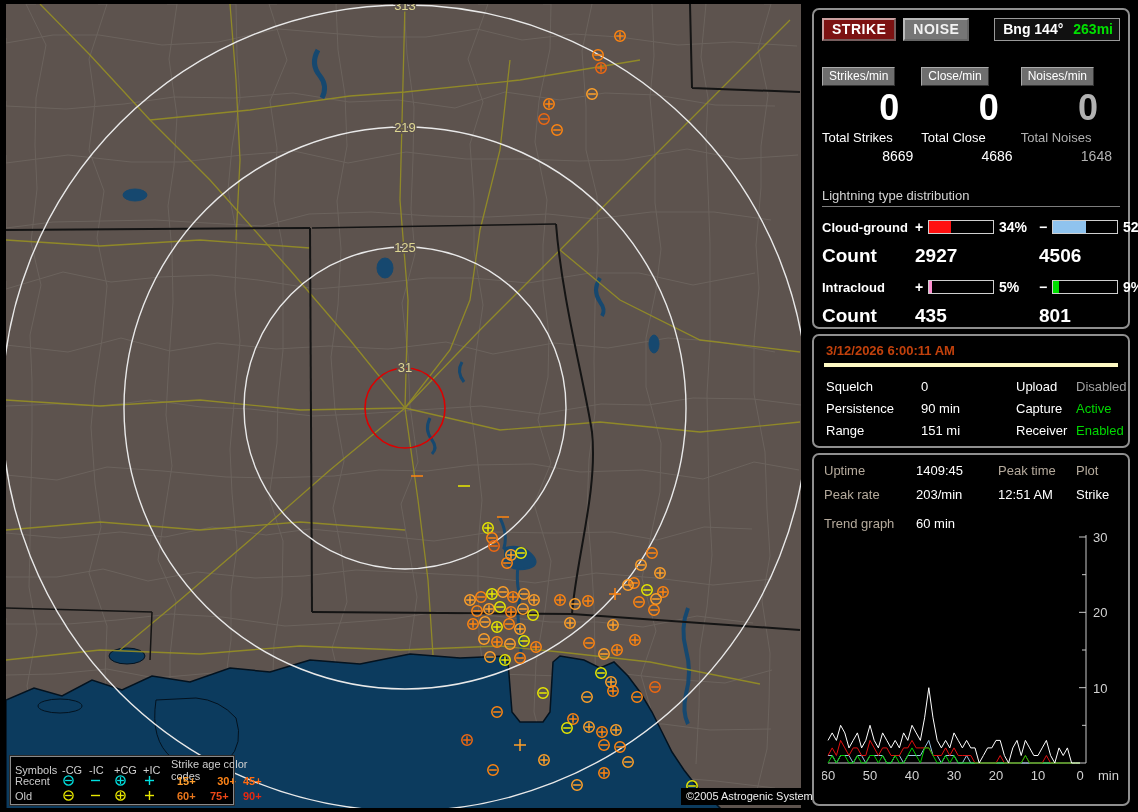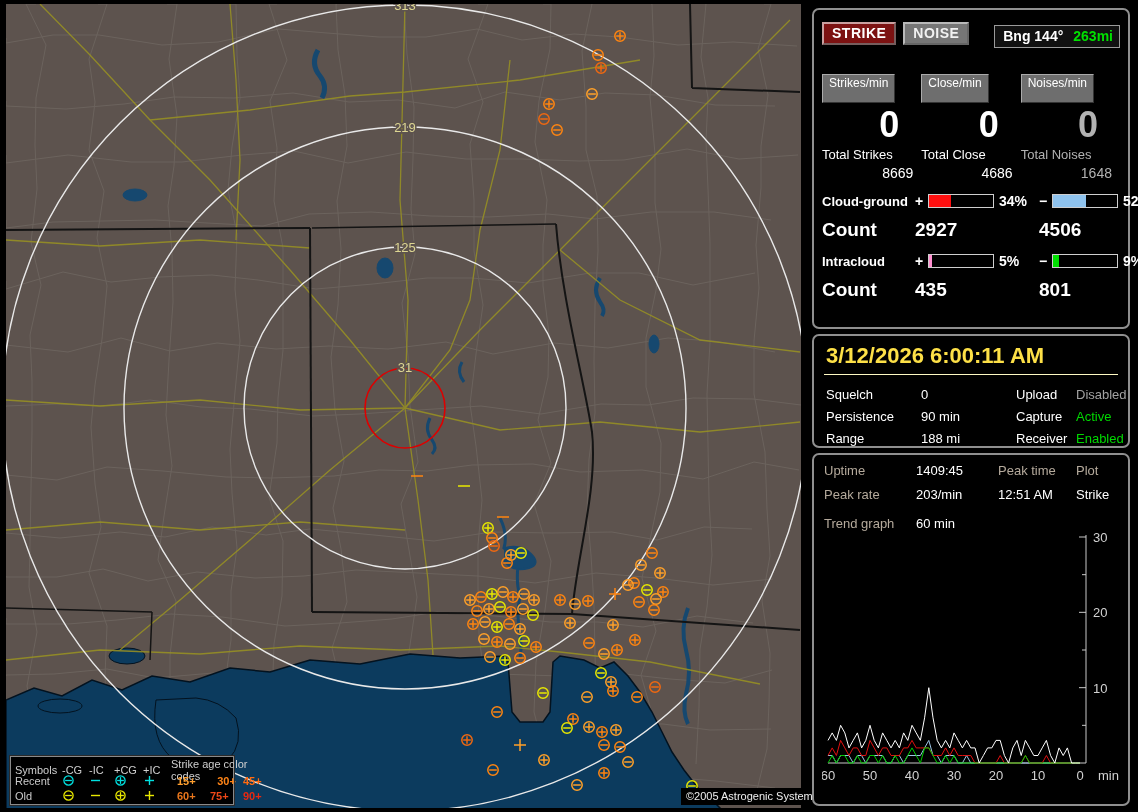--- a/index.html
+++ b/index.html
@@ -21,40 +21,40 @@
   #box1{top:8px;height:321px;padding:8px 8px 0 8px;}
   #box2{top:334px;height:114px;padding:5px 10px;}
   #box3{top:453px;height:353px;padding:8px 6px 0 8px;}
   
   .toprow{display:flex;align-items:center;}
   .btn{font-weight:bold;font-size:14px;padding:1px 8px 2px 8px;margin-right:7px;
        border:2px outset #b9b9b9;letter-spacing:.5px;cursor:pointer;}
   #strike-btn{background:#7c1212;color:#fff;border-color:#caa0a0;}
   #noise-btn{background:#767676;color:#f2f2f2;}
   #bng-box{margin-left:auto;background:#111;border:1px solid #9a9a9a;font-weight:bold;font-size:14px;
-       padding:2px 6px 3px 8px;display:flex;gap:10px;margin-top:7px;}
+       padding:2px 6px 3px 8px;display:flex;gap:10px;}
   #bng-box .mi{color:#00e000;}
   .cols{display:flex;margin-top:26px;}
   .col{width:104px;display:flex;flex-direction:column;}
-  .chip{align-self:flex-start;background:#6e6e6e;color:#fff;font-size:12px;padding:1px 6px 12px 6px;
+  .chip{align-self:flex-start;background:#6e6e6e;color:#fff;font-size:12px;padding:1px 6px 2px 6px;
         border-top:1px solid #ababab;border-left:1px solid #ababab;border-right:1px solid #343434;border-bottom:1px solid #343434;}
   .bigzero{font-size:36px;font-weight:bold;text-align:right;padding-right:22px;line-height:40px;margin-top:2px;}
   .tlabel{font-size:13px;margin-top:2px;}
   .tval{font-size:14px;text-align:right;padding-right:8px;margin-top:3px;}
   .dim{color:#b2b2b2;}
   #dist-title{color:#d4d4d4;font-size:13px;border-bottom:1px solid #7d7d7d;padding-bottom:3px;margin-top:24px;}
   .drow{display:grid;grid-template-columns:93px 13px 66px 45px 13px 66px auto;align-items:center;margin-top:12px;font-size:13px;}
   .drow .lbl{font-weight:bold;}
   .sign{font-weight:bold;font-size:14px;}
   .bar{height:12px;border:1px solid #cfcfcf;background:#000;position:relative;}
   .bar i{display:block;height:100%;}
   .pct{font-weight:bold;font-size:14px;padding-left:5px;}
   .crow{display:grid;grid-template-columns:93px 124px auto;font-size:19px;font-weight:bold;margin-top:10px;}
   
-  #datetime{color:#fde047;font-weight:bold;font-size:22px;border-bottom:1px solid #fef9c3;padding:2px 0 5px 2px;}
+  #datetime{color:#c2410c;font-weight:bold;font-size:13px;border-bottom:4px solid #fef9c3;padding:2px 0 5px 2px;}
   #settings{display:grid;grid-template-columns:95px 95px 60px auto;row-gap:7px;font-size:13px;margin-top:12px;padding-left:2px;}
   .st-green{color:#00d800;}
   .st-gray{color:#a2a2a2;}
   
   #session{display:grid;grid-template-columns:92px 82px 78px auto;row-gap:9px;font-size:13px;padding-left:2px;}
   .tan{color:#b5aa9c;}
   #trendrow{display:grid;grid-template-columns:92px auto;font-size:13px;margin-top:14px;padding-left:2px;}
   #trend-svg{margin-top:2px;}
 </style>
 </head>
@@ -618,20 +618,21 @@
         <span class="tval">4686</span>
       </div>
       <div class="col">
         <span class="chip">Noises/min</span>
         <span class="bigzero dim">0</span>
         <span class="tlabel dim">Total Noises</span>
         <span class="tval dim">1648</span>
       </div>
     </div>
 
+    <div id="dist-title">Lightning type distribution</div>
     <div class="drow">
       <span class="lbl">Cloud-ground</span>
       <span class="sign">+</span>
       <span class="bar">
           <i style="width: 34%; background: rgb(255, 16, 16);"></i>
         </span>
       <span class="pct">34%</span>
       <span class="sign">−</span>
       <span class="bar">
           <i style="width: 52%; background: rgb(143, 195, 238);"></i>
@@ -668,21 +669,21 @@
     <div id="settings">
       <span>Squelch</span>
         <span>0</span>
       <span>Upload</span>
         <span class="st-gray">Disabled</span>
       <span>Persistence</span>
         <span>90 min</span>
       <span>Capture</span>
         <span class="st-green">Active</span>
       <span>Range</span>
-        <span>188 mi</span>
+        <span>151 mi</span>
       <span>Receiver</span>
         <span class="st-green">Enabled</span>
     </div>
   </div>
 
   <div class="panel" id="box3">
     <div id="session">
       <span class="tan">Uptime</span>
         <span>1409:45</span>
       <span class="tan">Peak time</span>

